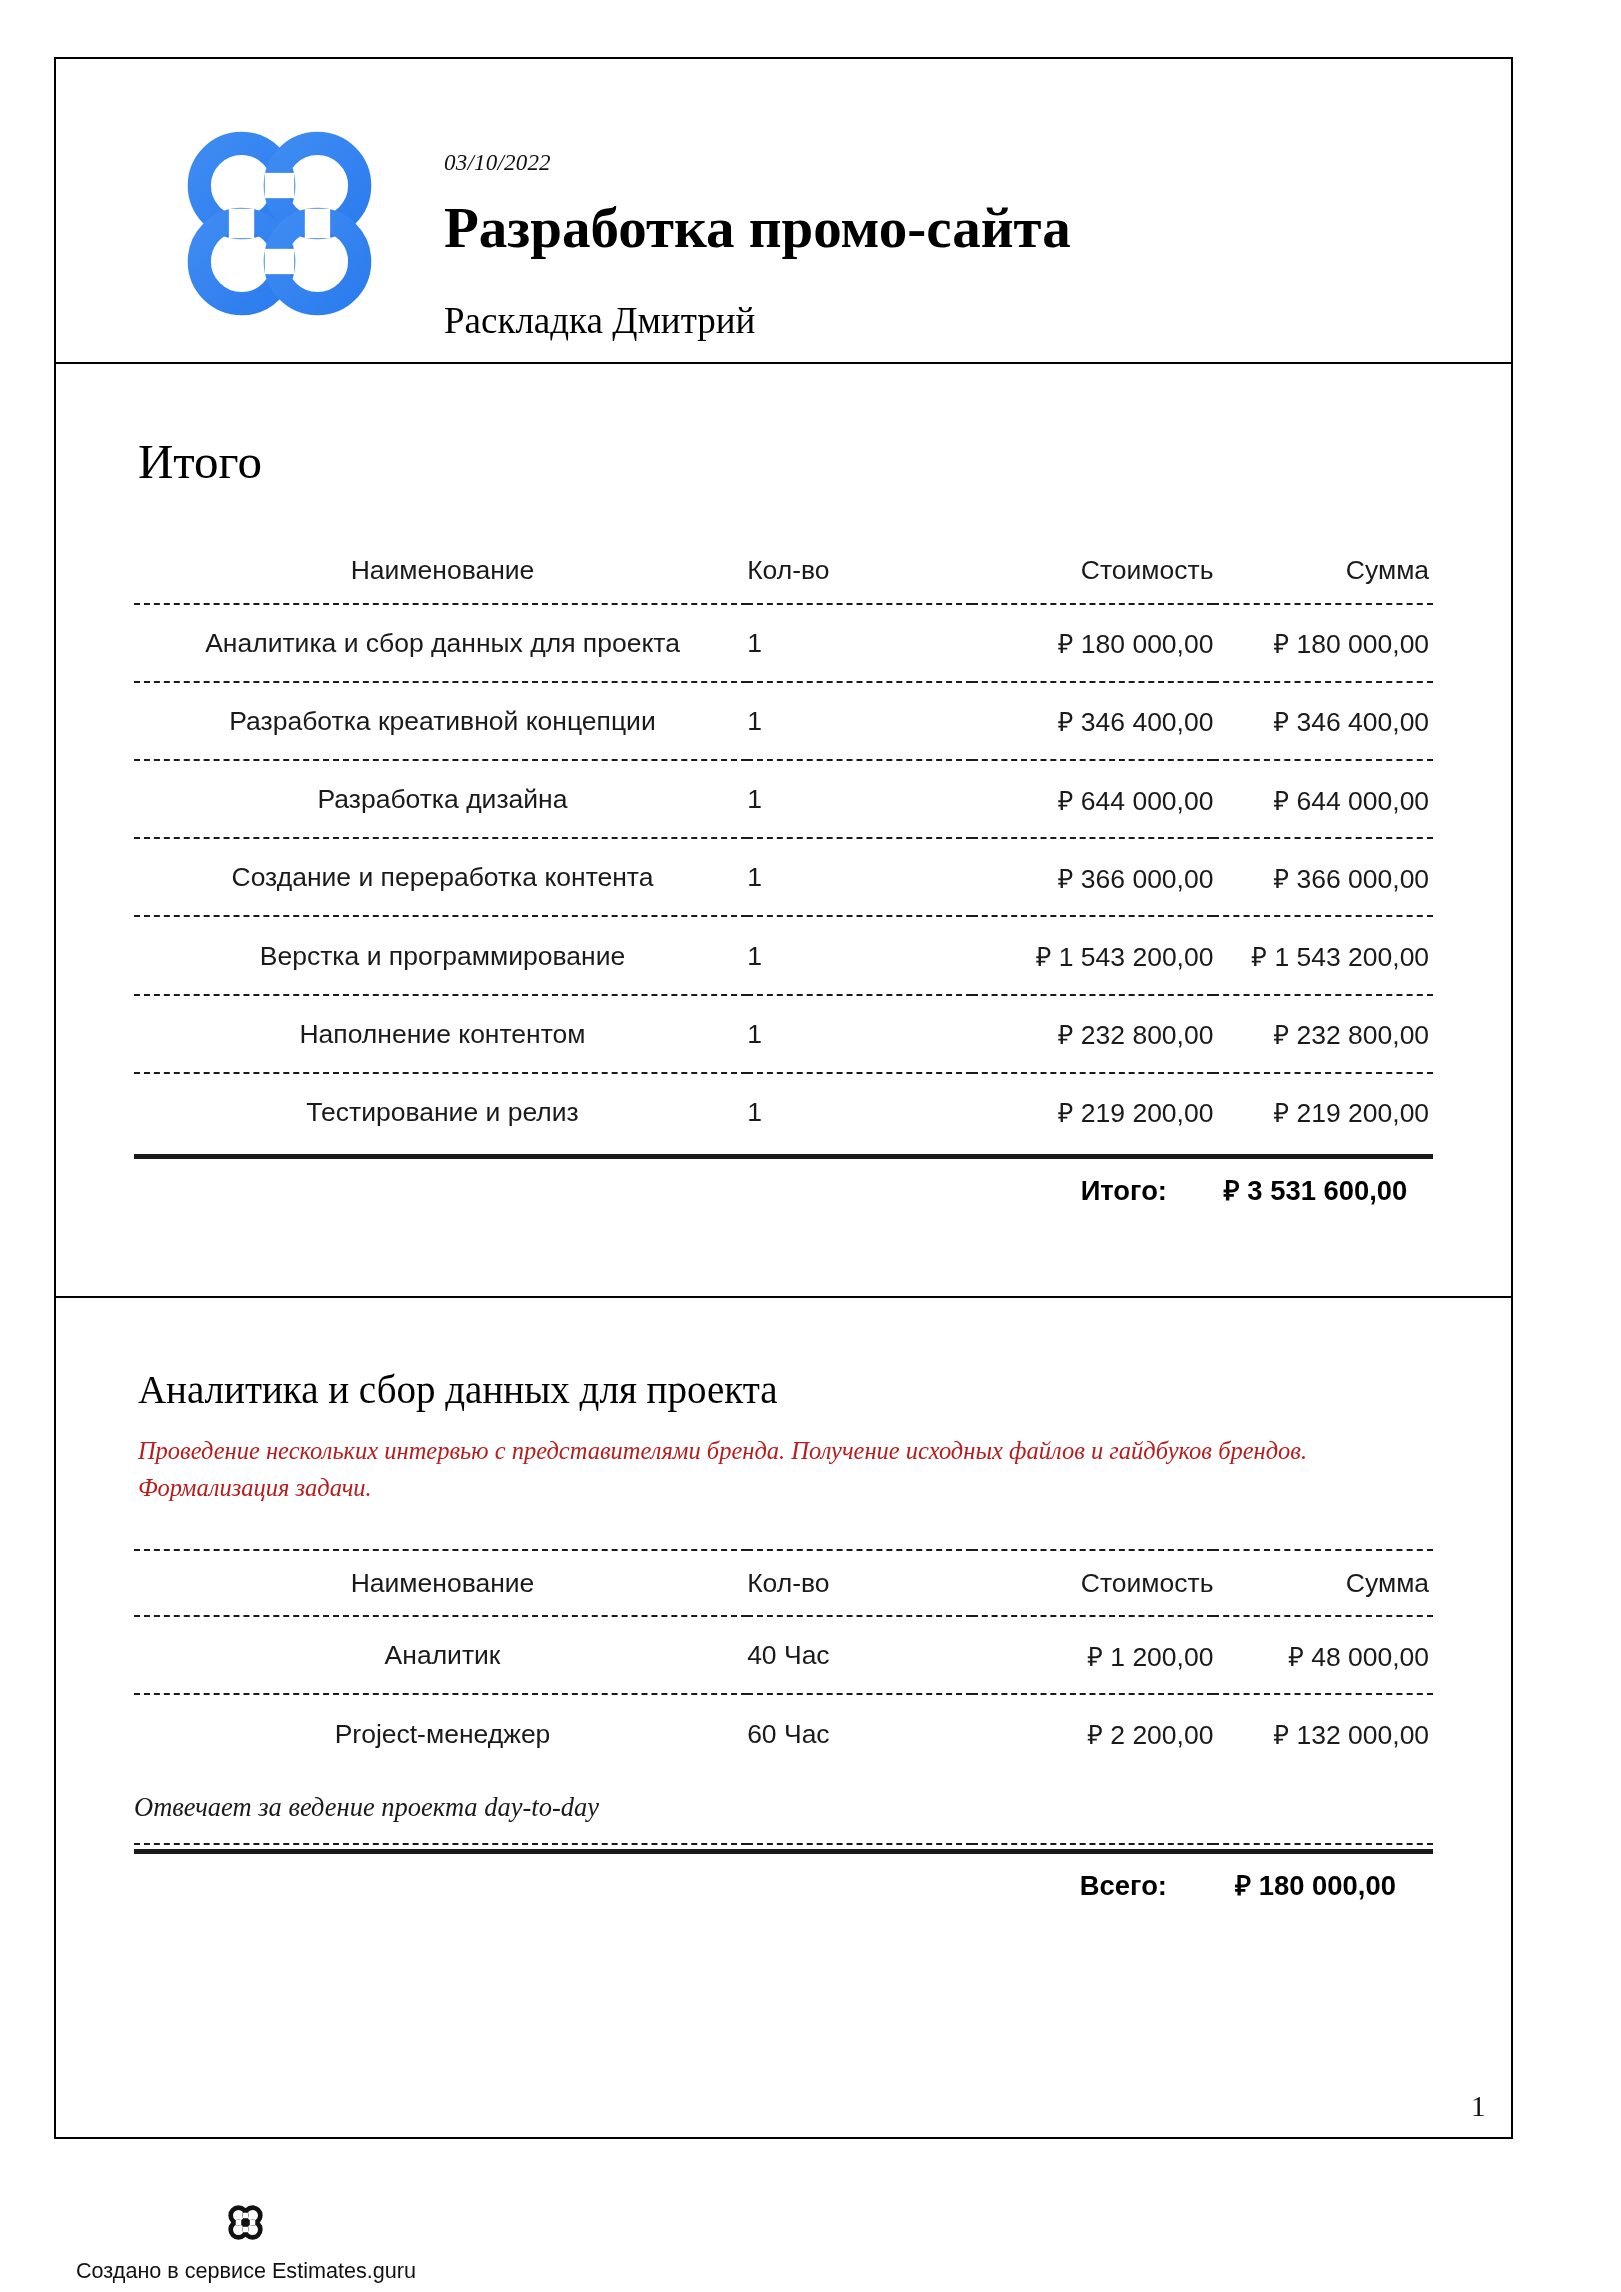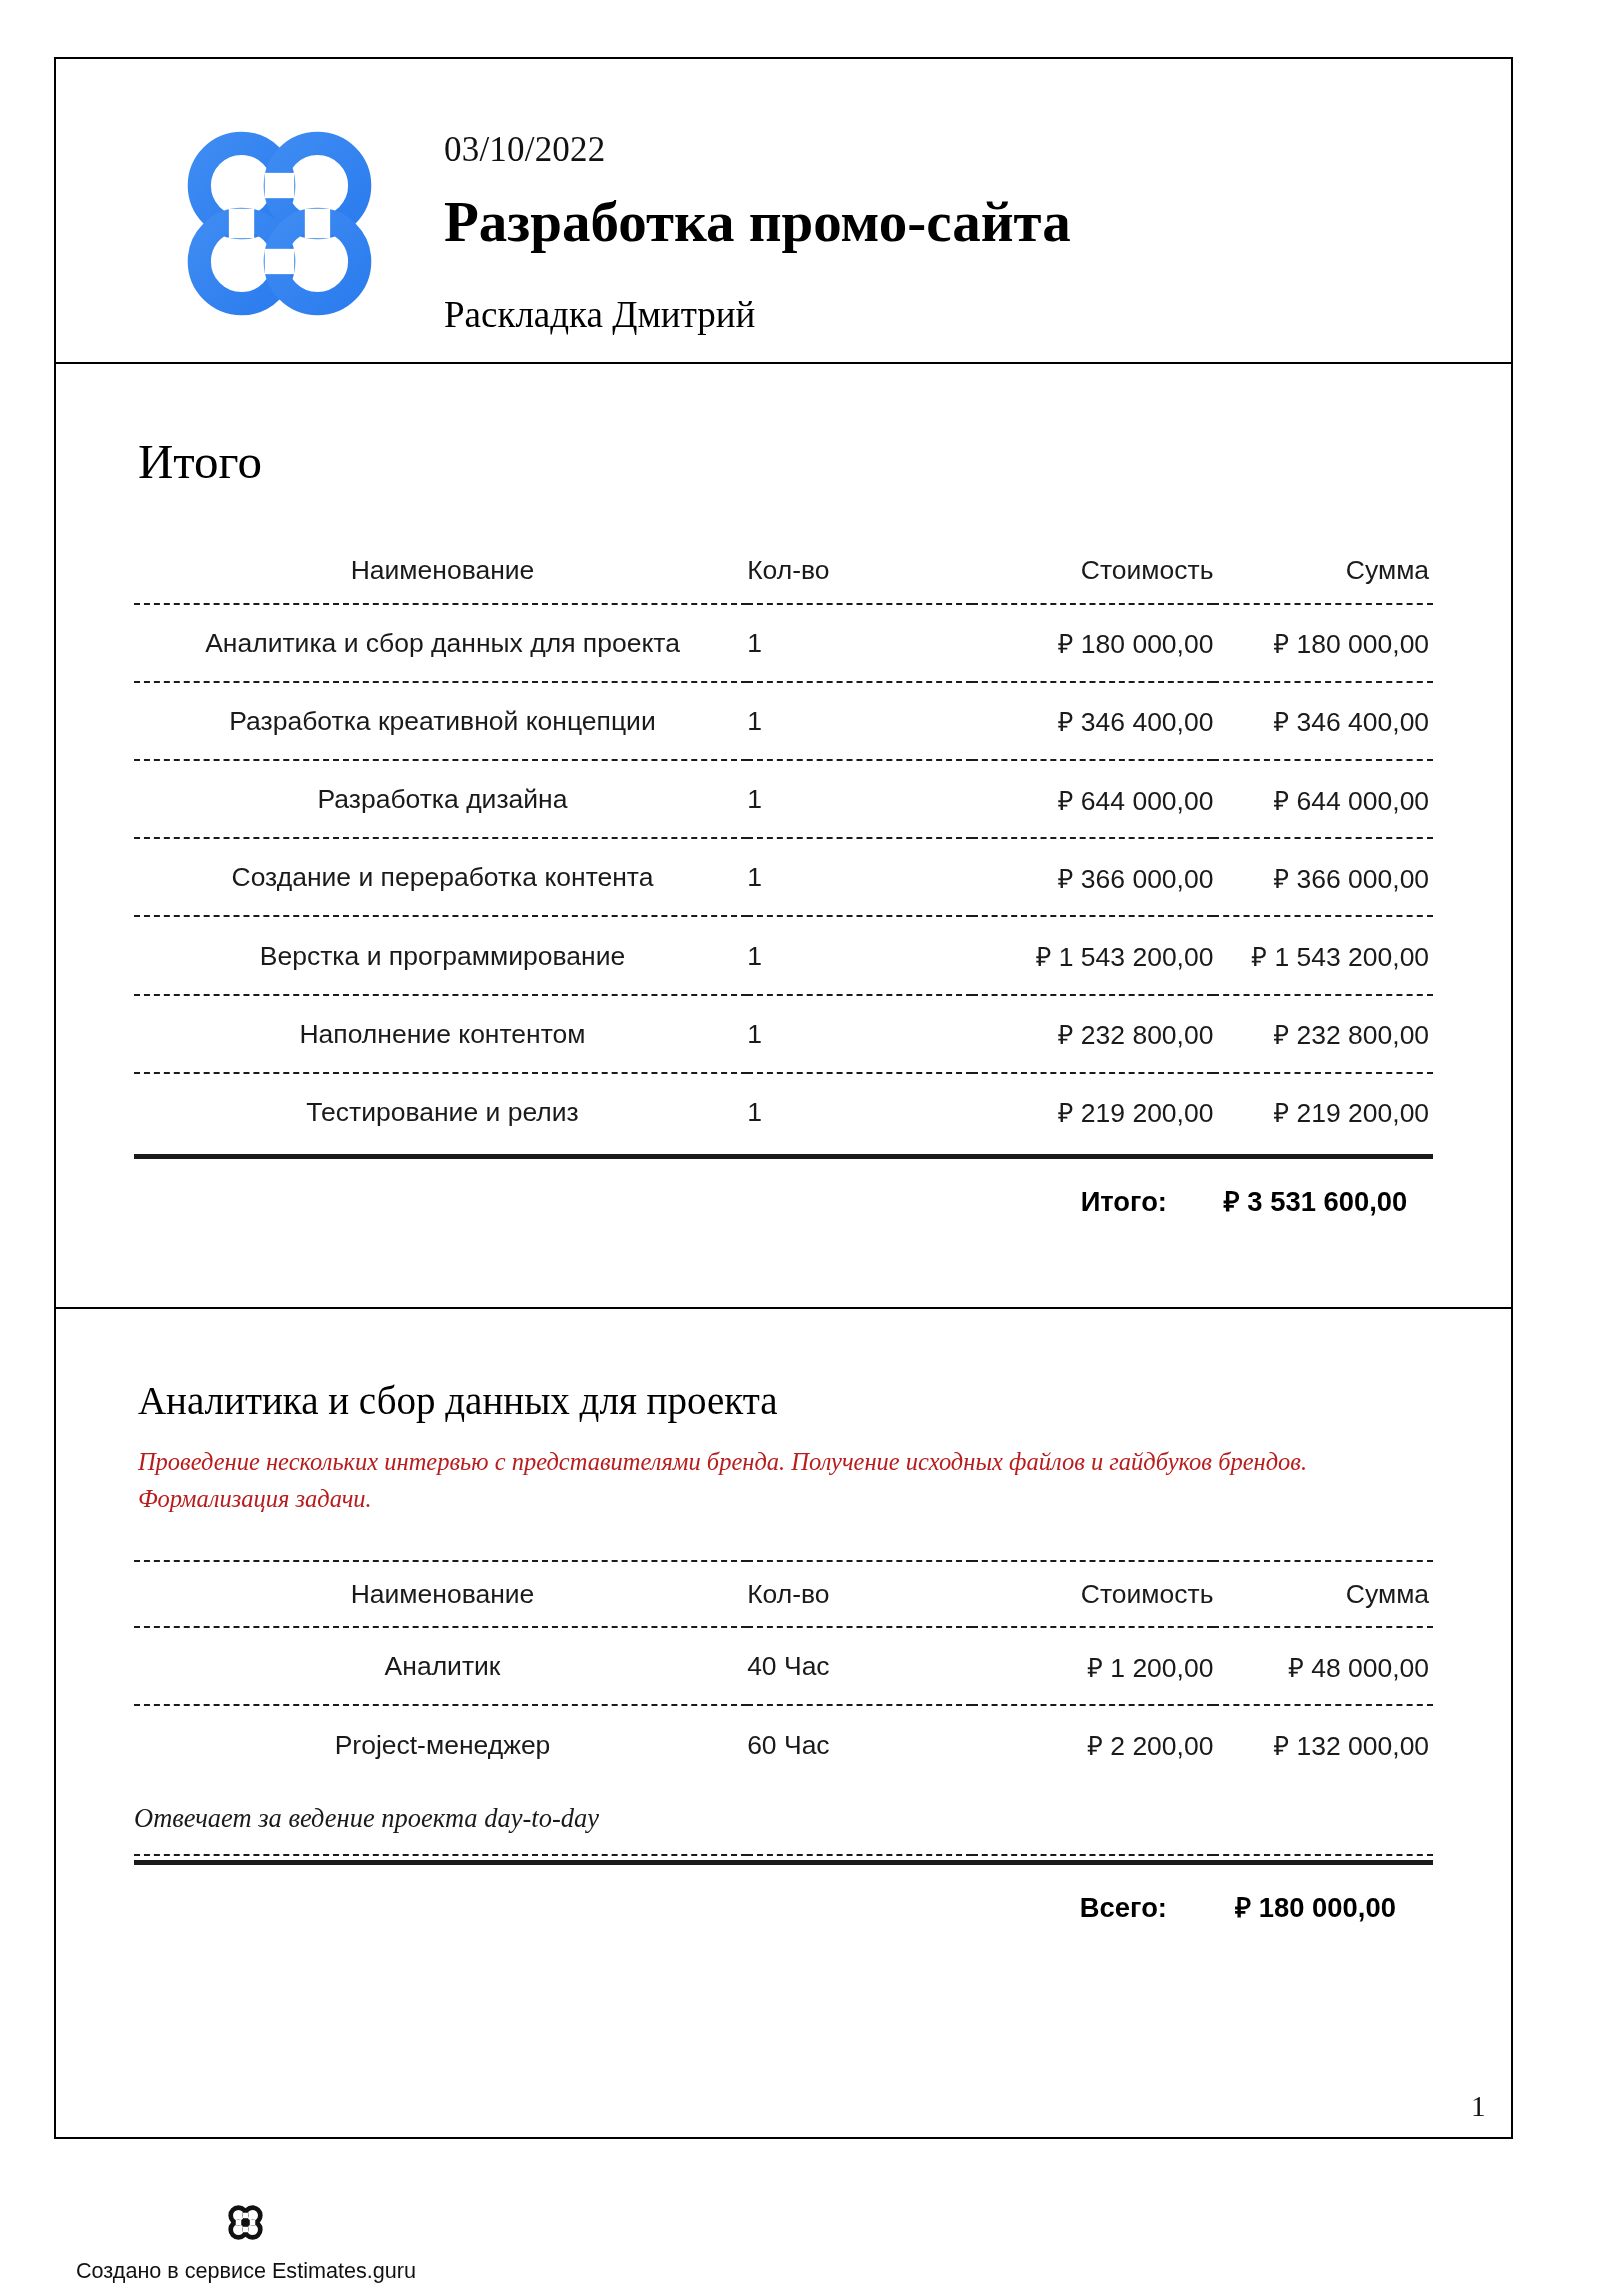--- a/index.html
+++ b/index.html
@@ -41,23 +41,25 @@
   .logo-wrap svg { display: block; width: 100%; height: 100%; }
 
   .header-text {
     position: absolute;
     left: 388px;
     top: 71px;
     right: 39px;
   }
   .doc-date {
     font-family: "Liberation Serif", serif;
-    font-size: 35px;
+    font-style: italic;
+    font-size: 23px;
     color: #111;
     letter-spacing: 0.2px;
+    margin-top: 20px;
   }
   .doc-title {
     font-family: "Liberation Serif", serif;
     font-size: 57px;
     line-height: 1.18;
     margin-top: 18px;
     color: #000;
     font-weight: 700;
   }
   .doc-subtitle {
@@ -149,21 +151,21 @@
     margin-top: 3.9px;
   }
 
   .total-line {
     display: flex;
     justify-content: flex-end;
     align-items: baseline;
     font-weight: bold;
     font-size: 27.4px;
     color: #000;
-    padding-top: 23px;
+    padding-top: 12px;
   }
   .total-label { margin-right: 35px; }
   .total-value { min-width: 231px; text-align: center; padding-right: 3.9px; }
 
   .section-body-pad { padding-bottom: 88px; }
 
   
   .page-number {
     position: absolute;
     right: 25.5px;

